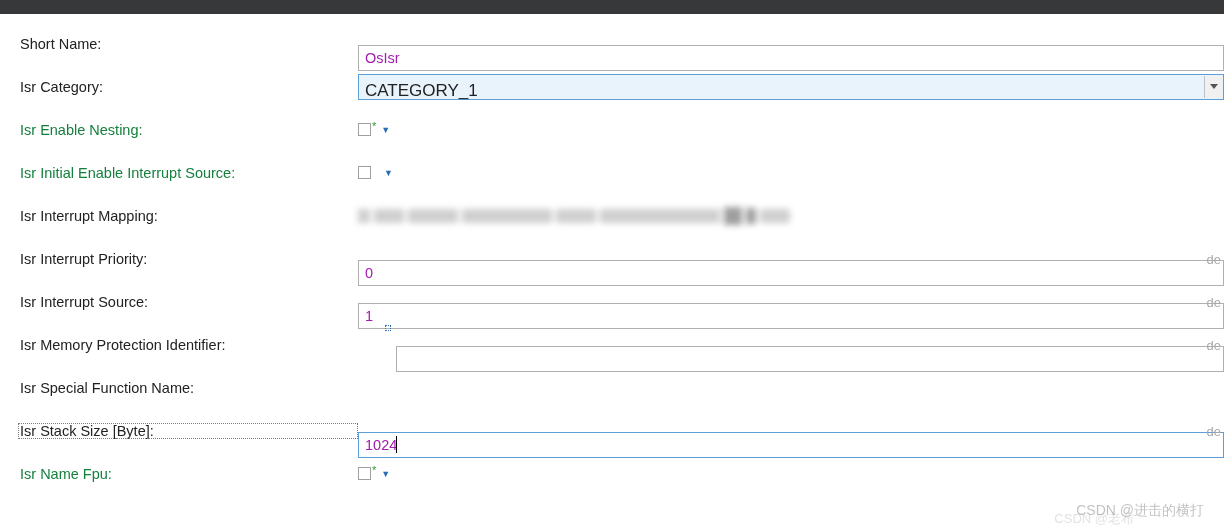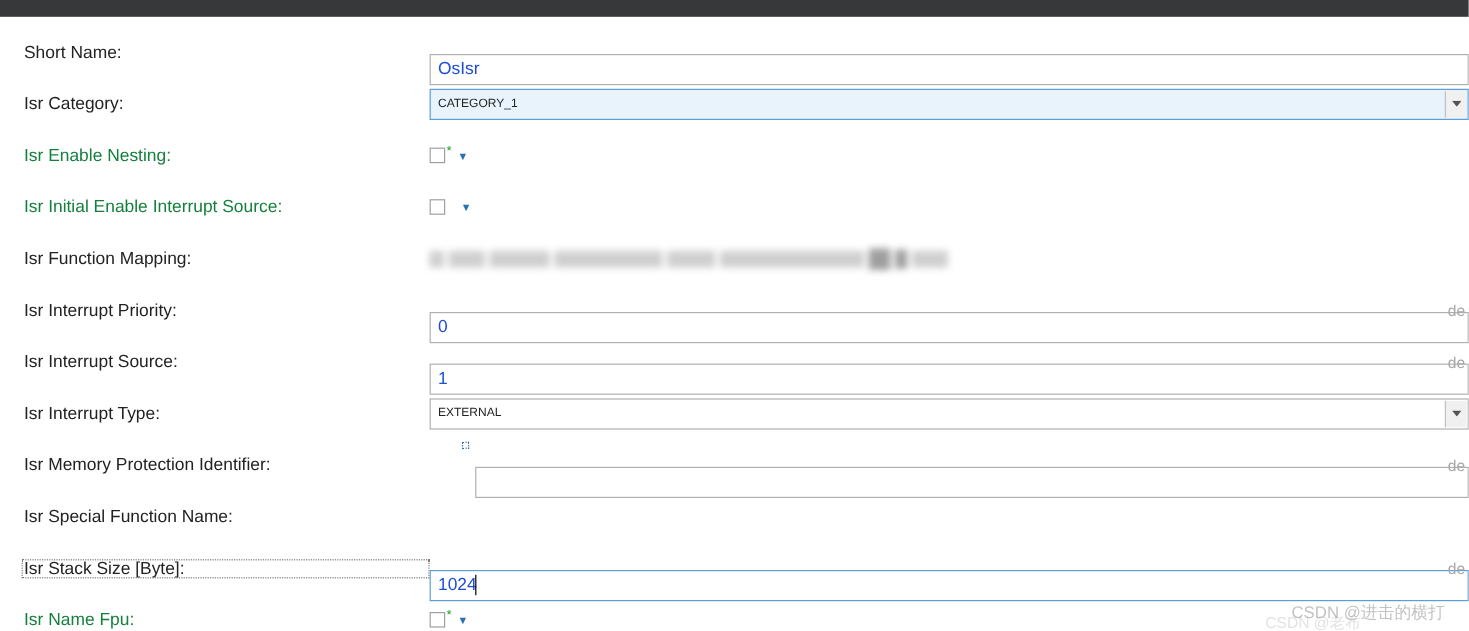--- a/index.html
+++ b/index.html
@@ -51,32 +51,32 @@
       align-items: center;
       position: relative;
     }
     .text-input {
       width: 100%;
       height: 26px;
       border: 1px solid #b0b0b0;
       padding: 2px 6px;
       font-family: inherit;
       font-size: 14.5px;
-      color: #1d4ed8;
+      color: #a21caf;
       background: #fff;
       outline: none;
       margin-top: 28px;
     }
     .combo {
       width: 100%;
       height: 26px;
       border: 1px solid #b0b0b0;
       padding: 6px 6px;
       font-family: inherit;
-      font-size: 10px;
+      font-size: 17px;
       color: #222;
       background: #fff;
       position: relative;
     }
     .combo.highlighted {
       border-color: #5c9ed8;
       background: #e8f3fb;
     }
     .combo-arrow {
       position: absolute;
@@ -227,21 +227,21 @@
     <div class="control">
       <span class="checkbox-block">
         <span class="checkbox"></span>
         <span style="width:7px"></span>
         <span class="dropdown-caret">▼</span>
       </span>
     </div>
   </div>
 
   <div class="row">
-    <div class="label">Isr Function Mapping:</div>
+    <div class="label">Isr Interrupt Mapping:</div>
     <div class="control">
       <div class="blurred-strip">
         <div class="blur-chunk" style="width:12px"></div>
         <div class="blur-chunk" style="width:30px"></div>
         <div class="blur-chunk" style="width:50px"></div>
         <div class="blur-chunk" style="width:90px"></div>
         <div class="blur-chunk" style="width:40px"></div>
         <div class="blur-chunk" style="width:120px"></div>
         <div class="blur-chunk dark" style="width:18px;height:18px"></div>
         <div class="blur-chunk dark" style="width:10px;height:16px"></div>
@@ -259,33 +259,20 @@
   </div>
 
   <div class="row">
     <div class="label">Isr Interrupt Source:</div>
     <div class="control">
       <input type="text" class="text-input" value="1" style="">
       <span class="de-hint">de</span>
     </div>
   </div>
 
-  <div class="row">
-    <div class="label">Isr Interrupt Type:</div>
-    <div class="control">
-      <div class="combo">
-        <span>EXTERNAL</span>
-        <span class="combo-arrow">
-          <svg viewBox="0 0 8 5">
-              <path d="M0 0 L4 5 L8 0 Z" fill="#555"></path>
-            </svg>
-        </span>
-      </div>
-    </div>
-  </div>
 
   <div class="row" style="position:relative">
     <div class="label">Isr Memory Protection Identifier:</div>
     <div class="tiny-square"></div>
     <div class="control" style="margin-left:38px">
       <input type="text" class="text-input" value="" style="">
       <span class="de-hint">de</span>
     </div>
   </div>
 

